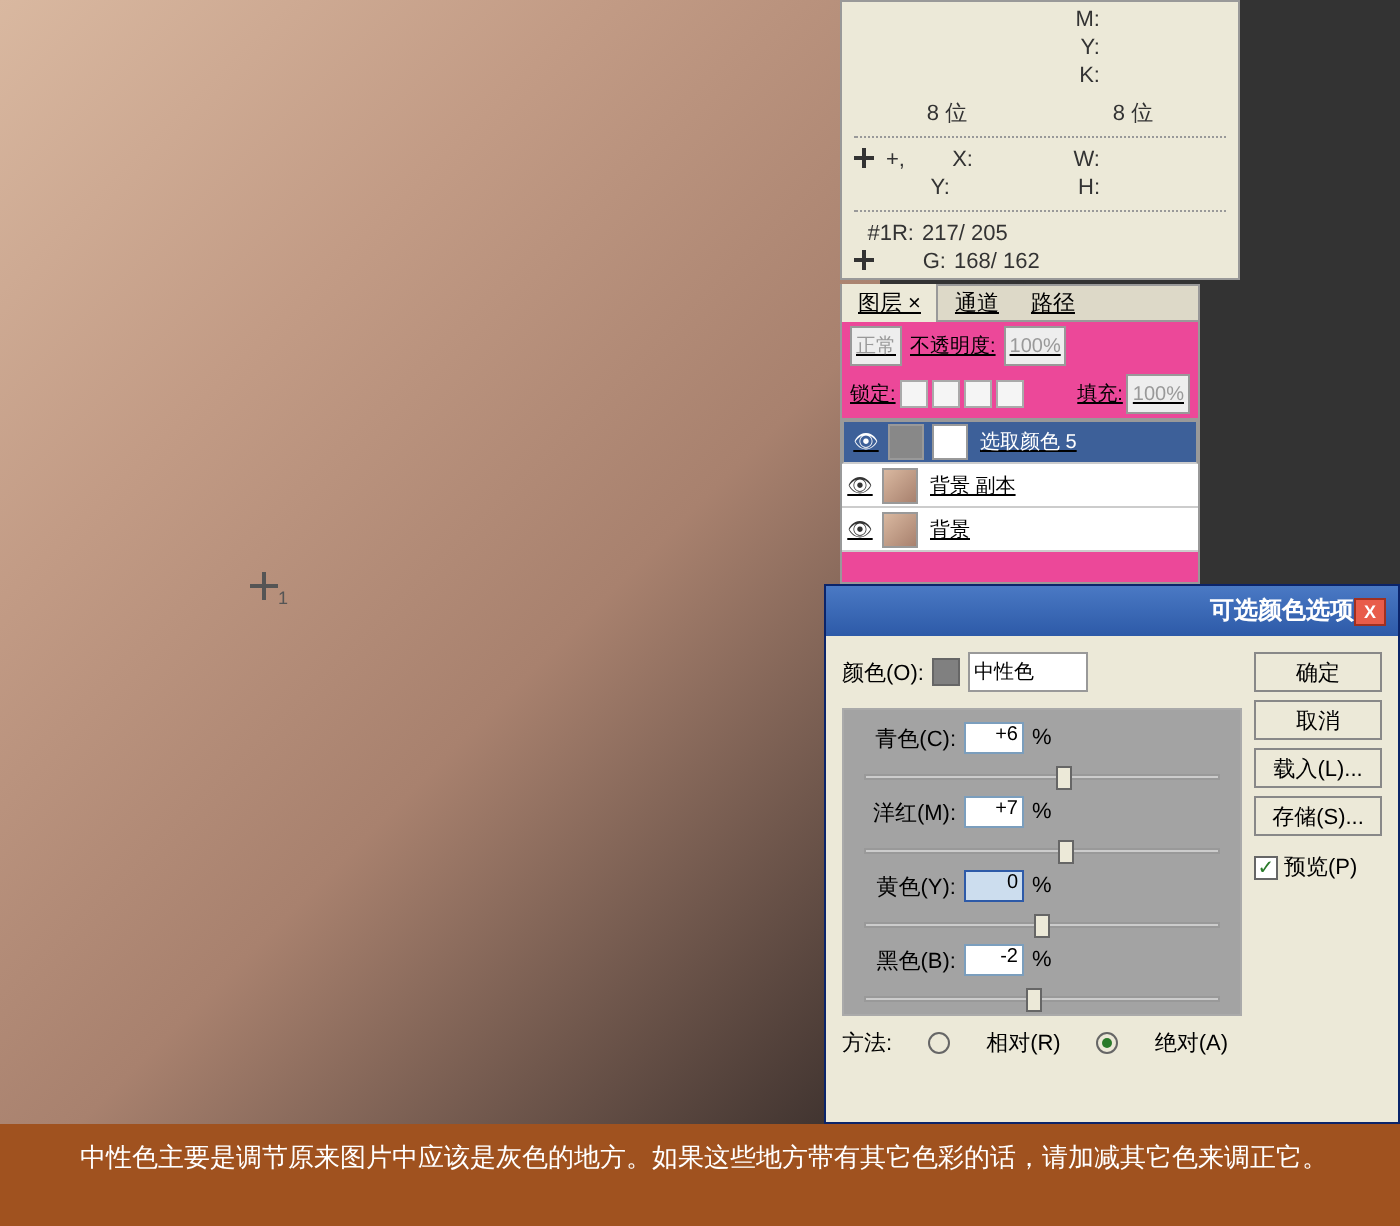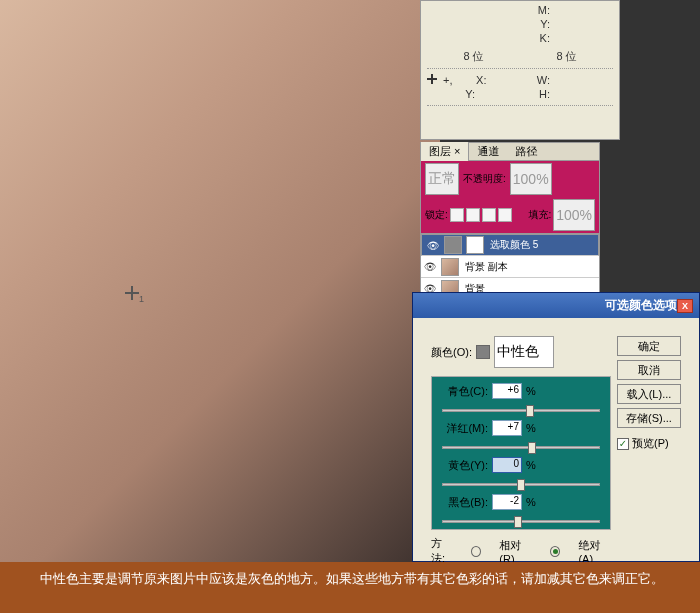--- a/index.html
+++ b/index.html
@@ -13,47 +13,47 @@
 .info-panel { position: absolute; left: 420px; top: 0; width: 200px; height: 140px; background: #ece9d8; border: 1px solid #999; font-size: 11px; color: #333; }
 .info-row { display: flex; padding: 2px 6px; }
 .info-col { flex: 1; }
 .info-line { display: flex; gap: 4px; padding: 1px 0; }
 .info-label { width: 30px; text-align: right; }
 .info-sep { border-top: 1px dotted #999; margin: 2px 6px; }
 .cross-icon { display: inline-block; width: 10px; height: 10px; position: relative; margin-right: 2px; }
 .cross-icon::before, .cross-icon::after { content: ''; position: absolute; background: #333; }
 .cross-icon::before { left: 4px; top: 0; width: 2px; height: 10px; }
 .cross-icon::after { left: 0; top: 4px; width: 10px; height: 2px; }
-.layers-panel { position: absolute; left: 420px; top: 142px; width: 180px; height: 150px; background: #be185d; border: 1px solid #999; font-size: 11px; }
+.layers-panel { position: absolute; left: 420px; top: 142px; width: 180px; height: 150px; background: #ec4899; border: 1px solid #999; font-size: 11px; text-decoration: underline; }
 .layers-tabs { display: flex; background: #ddd9c8; border-bottom: 1px solid #999; height: 18px; align-items: center; }
 .tab { padding: 2px 8px; font-size: 11px; cursor: pointer; }
 .tab.active { background: #ece9d8; border-right: 1px solid #999; }
 .layers-opts { display: flex; padding: 2px 4px; gap: 4px; align-items: center; font-size: 10px; }
-.sel { border: 1px solid #999; background: #fff; padding: 0 2px; height: 32px; font-size: 14px; display: inline-flex; align-items: center; }
+.sel { border: 1px solid #999; background: #fff; padding: 0 2px; height: 20px; font-size: 10px; display: inline-flex; align-items: center; }
 .sel.dis { background: #eee; color: #999; }
 .layers-lock { display: flex; padding: 2px 4px; gap: 2px; align-items: center; font-size: 10px; }
 .lock-ico { width: 14px; height: 14px; border: 1px solid #aaa; background: #f5f5f5; }
 .layer-list { background: #fff; border-top: 1px solid #999; }
 .layer-row { display: flex; align-items: center; height: 22px; border-bottom: 1px solid #ccc; font-size: 10px; }
 .layer-row.sel { background: #3d6099; color: #fff; }
 .eye { width: 18px; text-align: center; color: #333; }
 .layer-row.sel .eye { color: #fff; }
 .thumb { width: 18px; height: 18px; border: 1px solid #999; margin: 0 2px; background: #ddd; }
 .thumb.adj { background: #888; }
 .thumb.mask { background: #fff; }
 .thumb.photo { background: linear-gradient(135deg, #d9b8a0, #a8816e); }
 .layer-name { padding-left: 4px; }
 .dialog { position: absolute; left: 412px; top: 292px; width: 288px; height: 270px; background: #ece9d8; border: 1px solid #0a246a; font-size: 11px; }
 .dlg-title { background: linear-gradient(#4a79c4, #2d5aa8); color: #fff; font-weight: bold; padding: 4px 6px; display: flex; justify-content: flex-end; align-items: center; font-size: 12px; }
 .close-btn { width: 16px; height: 14px; background: #e85c4a; border: 1px solid #a03020; color: #fff; font-size: 9px; text-align: center; line-height: 12px; cursor: pointer; font-weight: bold; }
-.dlg-body { padding: 18px; display: flex; gap: 6px; }
+.dlg-body { padding: 8px; display: flex; gap: 6px; }
 .dlg-left { flex: 1; }
 .color-sel { display: flex; align-items: center; gap: 4px; margin-bottom: 8px; }
 .color-swatch { width: 14px; height: 14px; background: #808080; border: 1px solid #666; }
-.slider-group { border: 1px solid #aaa; padding: 6px; background: #0f766e; }
+.slider-group { border: 1px solid #aaa; padding: 6px; background: #a3a3a3; }
 .slider-row { display: flex; align-items: center; gap: 4px; margin-bottom: 10px; }
 .slider-label { width: 50px; text-align: right; }
 .slider-track { flex: 1; height: 3px; background: #ccc; border: 1px solid #999; position: relative; margin: 0 4px; }
 .slider-thumb { position: absolute; top: -5px; width: 8px; height: 12px; background: #ece9d8; border: 1px solid #666; transform: translateX(-50%); }
 .slider-val { width: 30px; height: 16px; border: 1px solid #7b9ebd; background: #fff; text-align: right; padding: 0 2px; font-size: 10px; }
 .slider-val.foc { border: 1px solid #2d5aa8; background: #cde; }
 .pct { width: 12px; }
 .method-row { display: flex; align-items: center; gap: 18px; margin-top: 6px; font-size: 11px; }
 .radio { width: 11px; height: 11px; border: 1px solid #666; border-radius: 50%; display: inline-flex; align-items: center; justify-content: center; }
 .radio.on::after { content: ''; width: 5px; height: 5px; background: #2a7a2a; border-radius: 50%; }
@@ -111,20 +111,38 @@
     <div class="info-col">
       <div class="info-line">
           <span class="info-label">W:</span>
         </div>
       <div class="info-line">
           <span class="info-label">H:</span>
         </div>
     </div>
   </div>
   <div class="info-sep"></div>
+  <div class="info-row">
+    <div class="info-col">
+      <div class="info-line">
+          <span class="info-label">#1R:</span>
+          <span>217/ 205</span>
+        </div>
+      <div class="info-line">
+          <span class="cross-icon"></span>
+          <span class="info-label">G:</span>
+          <span>168/ 162</span>
+        </div>
+      <div class="info-line">
+          <span style="width:12px"></span>
+          <span class="info-label">B:</span>
+          <span>107/ 130</span>
+        </div>
+    </div>
+  </div>
 </div>
 
 <div class="layers-panel">
   <div class="layers-tabs">
     <div class="tab active">图层 ×</div>
     <div class="tab">通道</div>
     <div class="tab">路径</div>
   </div>
   <div class="layers-opts">
     <span class="sel dis">正常</span>

